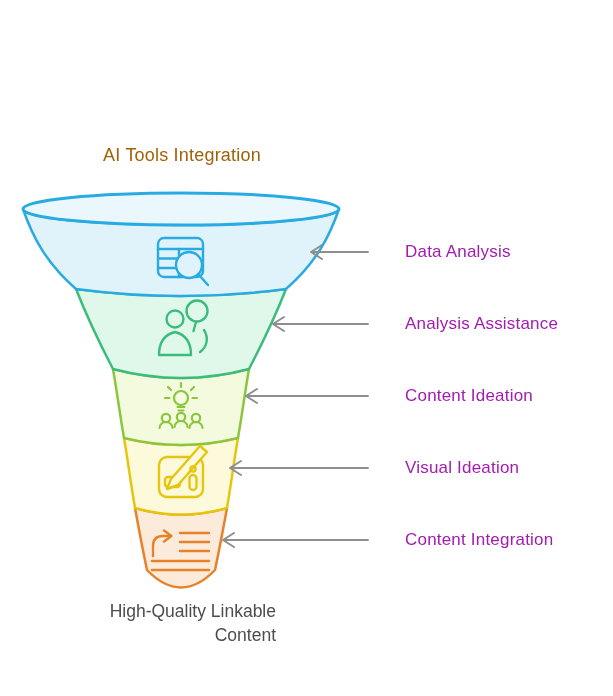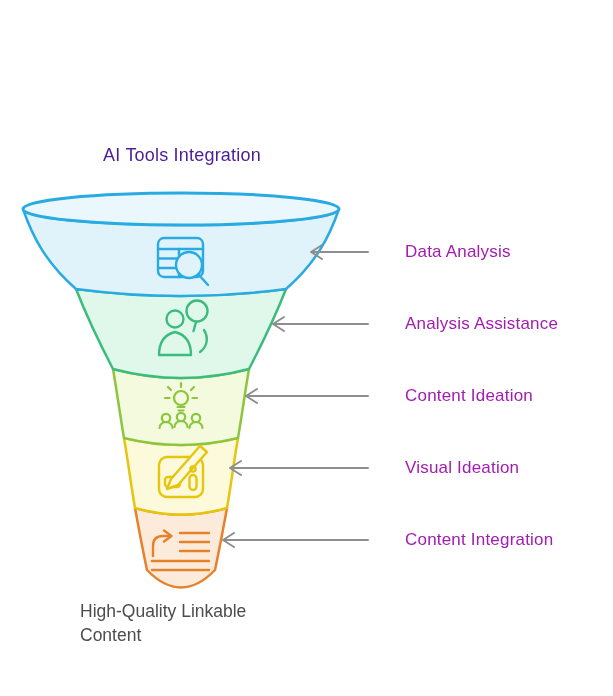--- a/index.html
+++ b/index.html
@@ -6,30 +6,30 @@
   body{
     width:613px;height:696px;
     background:#ffffff;
     font-family:"Liberation Sans", sans-serif;
     position:relative;
     overflow:hidden;
   }
   .stage-canvas{position:absolute;left:0;top:0;}
   .diagram-title{
     position:absolute;left:62px;top:145px;width:240px;
-    text-align:center;font-size:18px;color:#4c1d95;letter-spacing:.2px;
+    text-align:center;font-size:18px;color:#a16207;letter-spacing:.2px;
   }
   .stage-label{
     position:absolute;left:405px;width:220px;
     font-size:17px;color:#a21caf;line-height:22px;letter-spacing:.2px;
     white-space:nowrap;
   }
   .bottom-label{
     position:absolute;left:80px;top:599px;width:196px;
-    text-align:left;font-size:17.5px;color:#4d4d4d;line-height:24px;
+    text-align:right;font-size:17.5px;color:#4d4d4d;line-height:24px;
   }
 </style>
 </head>
 <body>
 
 <svg class="stage-canvas" width="613" height="696" viewBox="0 0 613 696">
 
   <g stroke-width="2.5" stroke-linejoin="round">
     <path d="M135,508 C139,530 143,551 147,570 Q181,605 215,570 C219,551 223,530 227,508 Q181,521 135,508 Z" fill="#FCEBDB" stroke="#E5822B"></path>
     <path d="M124,438 C128,461 131,485 135,508 Q181,521 227,508 C231,485 234,461 238,438 Q181,452 124,438 Z" fill="#FDF9DB" stroke="#E6C50E"></path>

